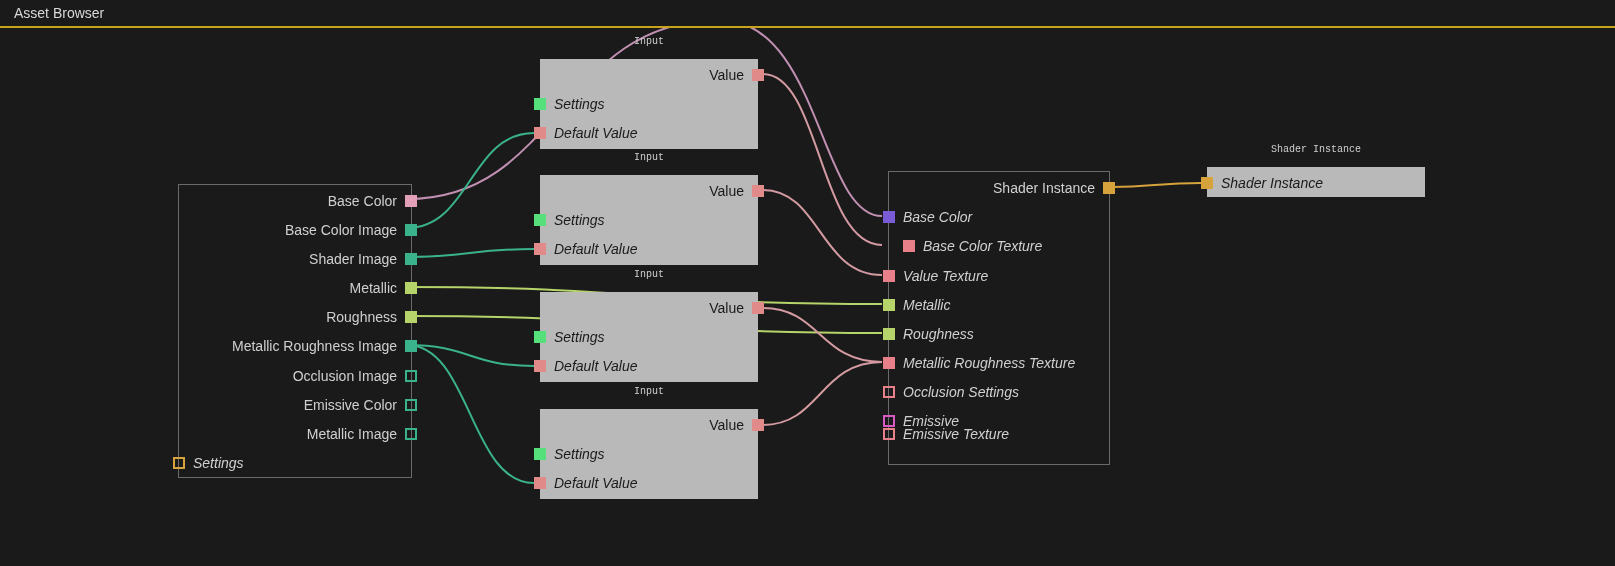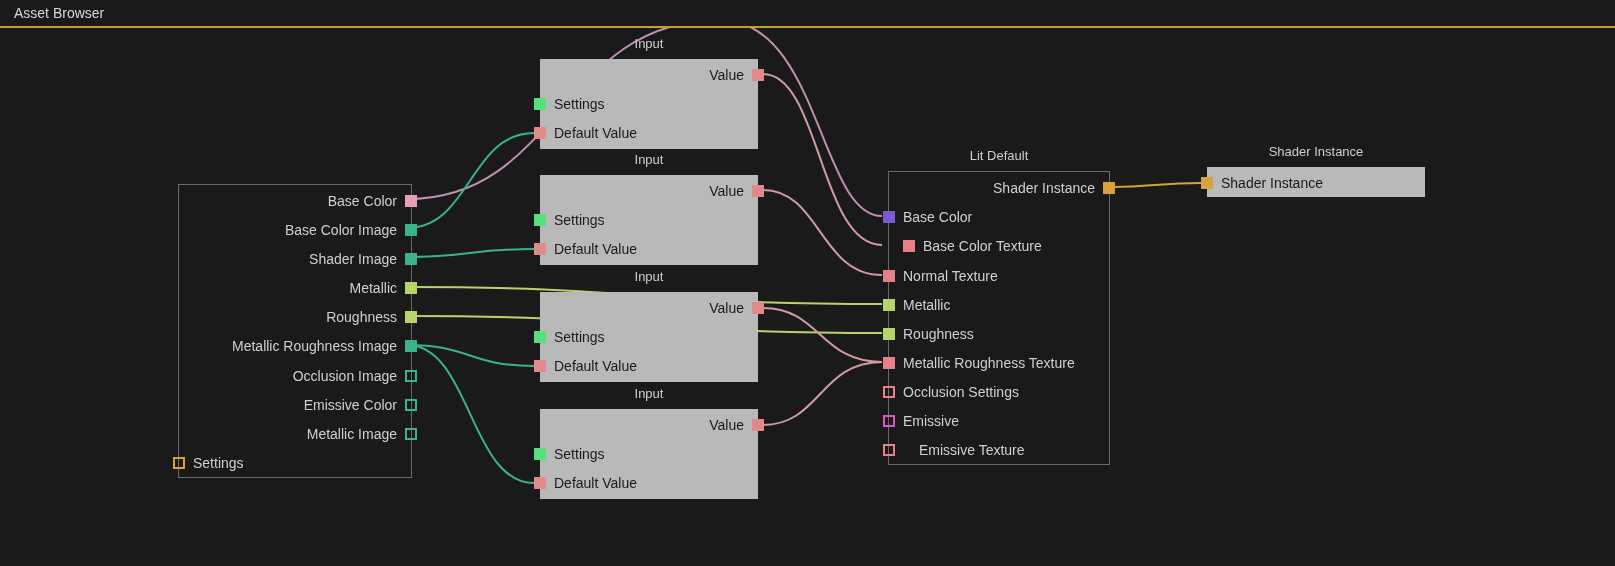--- a/index.html
+++ b/index.html
@@ -49,23 +49,24 @@
     width: 100%;
     height: 100%;
     pointer-events: none;
     z-index: 0;
   }
 
   
   .node-title {
     position: absolute;
     color: #cfcfcf;
-    font-size: 13px;
+    font-size: 10px;
     text-align: center;
     z-index: 2;
+    font-family: Liberation Mono, monospace;
   }
   .node {
     position: absolute;
     box-sizing: border-box;
     z-index: 2;
   }
   .node.dark {
     border: 1px solid #6a6a6a;
     background: transparent;
   }
@@ -84,21 +85,21 @@
   .port-row .chip {
     width: 12px;
     height: 12px;
     box-sizing: border-box;
     flex: 0 0 auto;
   }
   .port-row .label {
     white-space: nowrap;
   }
   .port-row.right .label { margin-right: 8px; }
-  .port-row.left  .label { margin-left: 8px; }
+  .port-row.left  .label { margin-left: 8px; font-style: italic; }
 
   .chip.filled { border: none; }
   .chip.hollow { background: transparent !important; }
 
   
   .c-pink     { background:#e39fb7; border:1px solid #e39fb7; }
   .c-teal     { background:#3ab28b; border:1px solid #3ab28b; }
   .c-lime     { background:#b6d46a; border:1px solid #b6d46a; }
   .c-green    { background:#55e07b; border:1px solid #55e07b; }
   .c-salmon   { background:#e18a8a; border:1px solid #e18a8a; }
@@ -250,39 +251,38 @@
     <div class="port-row left" style="left:-6px; top:37px;">
       <div class="chip filled c-green"></div>
       <div class="label">Settings</div>
     </div>
     <div class="port-row left" style="left:-6px; top:66px;">
       <div class="chip filled c-salmon"></div>
       <div class="label">Default Value</div>
     </div>
   </div>
 
-  <div class="node-title" style="left:888px; top:120px; width:222px;">Lit Default</div>
   <div class="node dark" style="left:888px; top:143px; width:222px; height:294px;">
 
     <div class="port-row right" style="right:-6px; top:8px;">
       <div class="chip filled c-orange"></div>
       <div class="label">Shader Instance</div>
     </div>
 
     <div class="port-row left" style="left:-6px; top:37px;">
       <div class="chip filled c-purple"></div>
       <div class="label">Base Color</div>
     </div>
     <div class="port-row left" style="left:-6px; top:66px;padding-left:20px;">
       <div class="chip filled c-rose"></div>
       <div class="label">Base Color Texture</div>
     </div>
     <div class="port-row left" style="left:-6px; top:96px;">
       <div class="chip filled c-rose"></div>
-      <div class="label">Normal Texture</div>
+      <div class="label">Value Texture</div>
     </div>
     <div class="port-row left" style="left:-6px; top:125px;">
       <div class="chip filled c-lime"></div>
       <div class="label">Metallic</div>
     </div>
     <div class="port-row left" style="left:-6px; top:154px;">
       <div class="chip filled c-lime"></div>
       <div class="label">Roughness</div>
     </div>
     <div class="port-row left" style="left:-6px; top:183px;">
@@ -290,21 +290,21 @@
       <div class="label">Metallic Roughness Texture</div>
     </div>
     <div class="port-row left" style="left:-6px; top:212px;">
       <div class="chip hollow c-rose-h"></div>
       <div class="label">Occlusion Settings</div>
     </div>
     <div class="port-row left" style="left:-6px; top:241px;">
       <div class="chip hollow c-magenta-h"></div>
       <div class="label">Emissive</div>
     </div>
-    <div class="port-row left" style="left:-6px; top:270px;gap:16px;">
+    <div class="port-row left" style="left:-6px; top:254px;">
       <div class="chip hollow c-rose-h"></div>
       <div class="label">Emissive Texture</div>
     </div>
   </div>
 
   <div class="node-title" style="left:1207px; top:116px; width:218px;">Shader Instance</div>
   <div class="node light" style="left:1207px; top:139px; width:218px; height:30px;">
     <div class="port-row left" style="left:-6px; top:8px;">
       <div class="chip filled c-orange"></div>
       <div class="label">Shader Instance</div>

